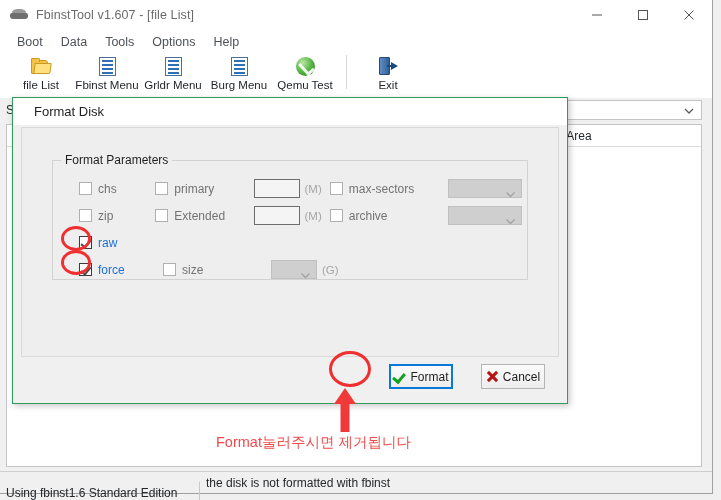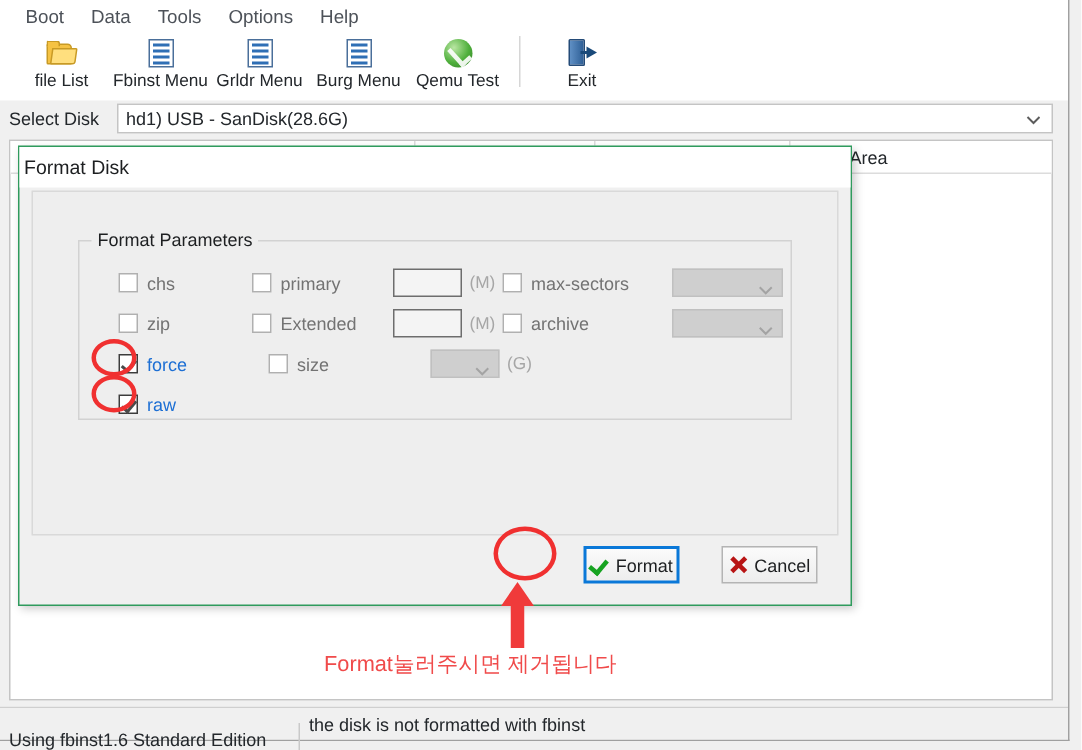--- a/index.html
+++ b/index.html
@@ -320,21 +320,21 @@
     z-index: 30;
     box-shadow: 2px 2px 6px rgba(0,0,0,0.22);
     display: flex;
     flex-direction: column;
   }
   .dlg-title {
     height: 27px;
     background: #ffffff;
     display: flex;
     align-items: center;
-    padding-left: 3px;
+    padding-left: 21px;
     font-size: 13px;
     color: #1d1f21;
     flex: none;
   }
   .dlg-body {
     flex: 1;
     position: relative;
     padding: 8px;
   }
   .dlg-panel {
@@ -368,21 +368,21 @@
     right: 0;
     display: block;
   }
   .param-row {
     height: 27px;
     display: flex;
     align-items: center;
     position: relative;
   }
   .col-a { width: 110px; padding-left: 26px; display: flex; align-items: center; }
-  .col-b { width: 108px; display: flex; align-items: center; margin-left: 16px; }
+  .col-b { width: 108px; display: flex; align-items: center; }
   .col-c { width: 84px; display: flex; align-items: center; }
   .col-d { width: 130px; display: flex; align-items: flex-start; }
   .col-e { display: flex; align-items: center; }
 
   .cb {
     width: 13px; height: 13px;
     background: #ffffff;
     border: 1px solid #b0b0b0;
     flex: none;
     margin-right: 6px;
@@ -491,20 +491,45 @@
   .x-red::after  { transform: rotate(-45deg); }
 
 </style>
 </head>
 <body>
 
 <div id="app">
 
   <div class="main-window">
 
+    <div class="titlebar">
+      <div class="title-icon">
+        <div class="disk-top"></div>
+          <div class="disk-body"></div>
+      </div>
+      <div class="title-text">FbinstTool v1.607 - [file List]</div>
+      <div class="win-controls">
+        <div class="win-btn">
+          <svg width="12" height="12" viewBox="0 0 12 12">
+              <line x1="1" y1="6" x2="11" y2="6" stroke="#555" stroke-width="1"></line>
+            </svg>
+        </div>
+        <div class="win-btn">
+          <svg width="12" height="12" viewBox="0 0 12 12">
+              <rect x="1.5" y="1.5" width="9" height="9" fill="none" stroke="#555" stroke-width="1"></rect>
+            </svg>
+        </div>
+        <div class="win-btn">
+          <svg width="12" height="12" viewBox="0 0 12 12">
+              <line x1="1.5" y1="1.5" x2="10.5" y2="10.5" stroke="#555" stroke-width="1"></line>
+              <line x1="10.5" y1="1.5" x2="1.5" y2="10.5" stroke="#555" stroke-width="1"></line>
+            </svg>
+        </div>
+      </div>
+    </div>
 
     <div class="menubar">
       <div class="menu-item">Boot</div>
       <div class="menu-item">Data</div>
       <div class="menu-item">Tools</div>
       <div class="menu-item">Options</div>
       <div class="menu-item">Help</div>
     </div>
 
     <div class="toolbar">
@@ -649,51 +674,51 @@
                         <polyline points="1.5,2.5 5.5,6.5 9.5,2.5" fill="none" stroke="#a3a3a3" stroke-width="1.3"></polyline>
                       </svg>
                   </span>
                 </span>
               </div>
             </div>
 
             <div class="param-row">
               <div class="col-a">
                 <span class="cb checked"></span>
+                <span class="cb-label enabled">raw</span>
+              </div>
+              <div class="col-b"></div>
+              <div class="col-c"></div>
+              <div class="col-d"></div>
+              <div class="col-e"></div>
+            </div>
+
+            <div class="param-row">
+              <div class="col-a">
+                <span class="cb checked"></span>
                 <span class="cb-label enabled">force</span>
               </div>
               <div class="col-b">
                 <span class="cb"></span>
                 <span class="cb-label">size</span>
               </div>
               <div class="col-c">
                 <span class="ddown">
                   <span class="dchev">
                     <svg width="11" height="9" viewBox="0 0 11 9">
                         <polyline points="1.5,2.5 5.5,6.5 9.5,2.5" fill="none" stroke="#a3a3a3" stroke-width="1.3"></polyline>
                       </svg>
                   </span>
                 </span>
                 <span class="unit">(G)</span>
               </div>
               <div class="col-d"></div>
               <div class="col-e"></div>
             </div>
 
-            <div class="param-row">
-              <div class="col-a">
-                <span class="cb checked"></span>
-                <span class="cb-label enabled">raw</span>
-              </div>
-              <div class="col-b"></div>
-              <div class="col-c"></div>
-              <div class="col-d"></div>
-              <div class="col-e"></div>
-            </div>
-
           </div>
         </div>
       </div>
 
       <div class="dlg-buttons">
         <div class="dbtn focused">
           <span class="chk-green"></span>
           <span>Format</span>
         </div>
         <div class="dbtn">

